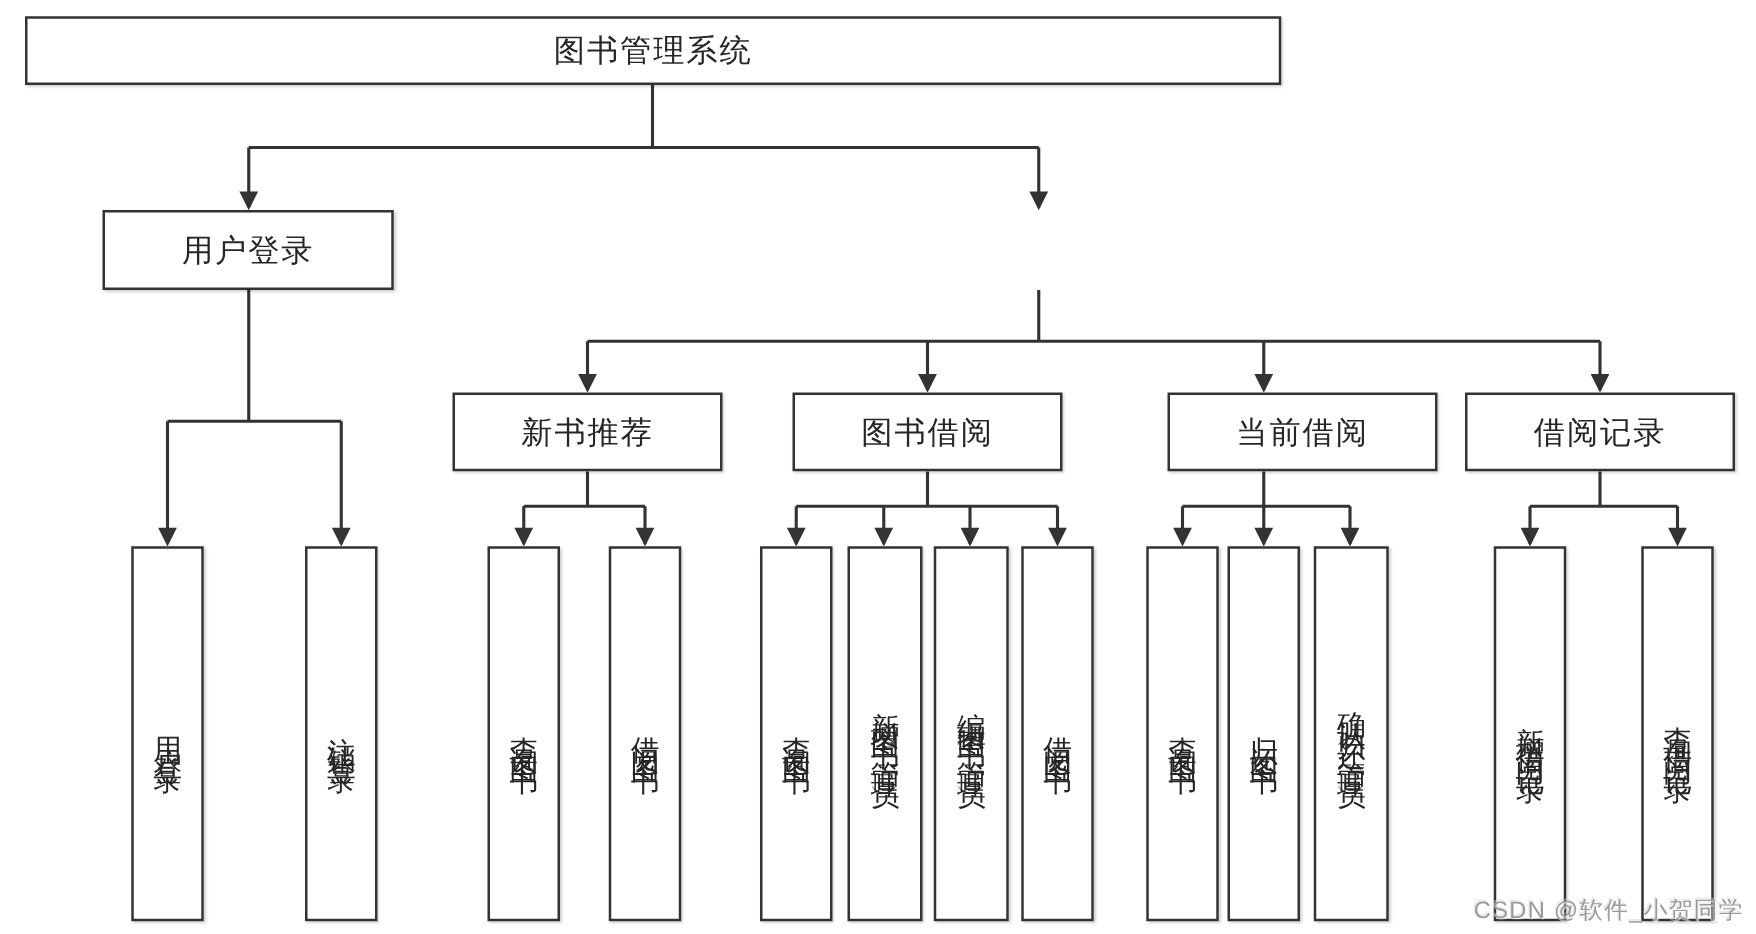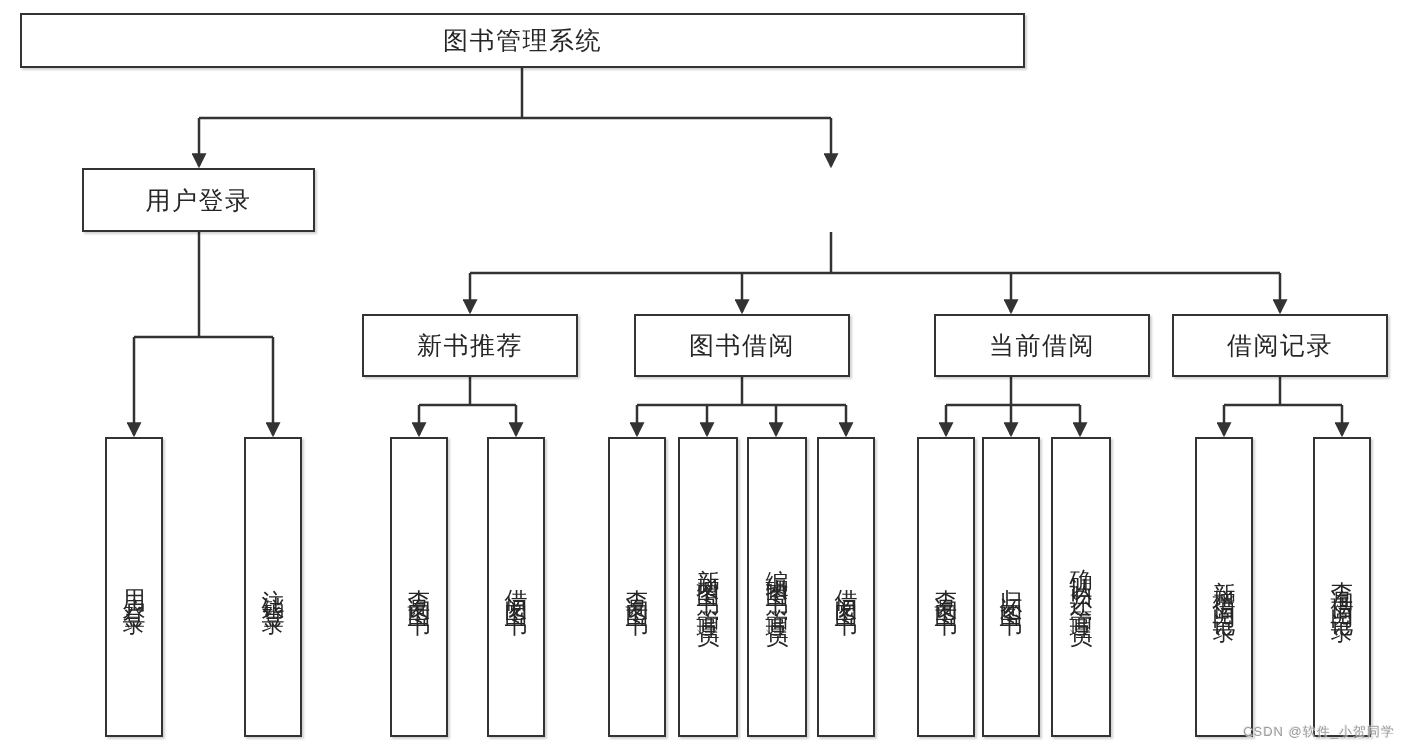--- a/index.html
+++ b/index.html
@@ -50,21 +50,21 @@
   .leaf{top:437px;width:58px;height:300px;}
   .g1a{left:105px;} .g1b{left:244px;}
   .g2a{left:390px;} .g2b{left:487px;}
   .g3a{left:608px;} .g3b{left:678px;width:60px;} .g3c{left:747px;width:60px;} .g3d{left:817px;}
   .g4a{left:917px;} .g4b{left:982px;} .g4c{left:1051px;width:60px;}
   .g5a{left:1195px;} .g5b{left:1313px;}
   .watermark{
     position:absolute;
     right:10px;
     bottom:6px;
-    font-size:13px;
+    font-size:19px;
     color:#9b9b9b;
     letter-spacing:1px;
     text-shadow:1px 1px 1px rgba(255,255,255,0.85), -1px -1px 0 rgba(210,210,210,0.5);
     white-space:nowrap;
   }
 </style>
 </head>
 <body>
 
 <div class="canvas">

